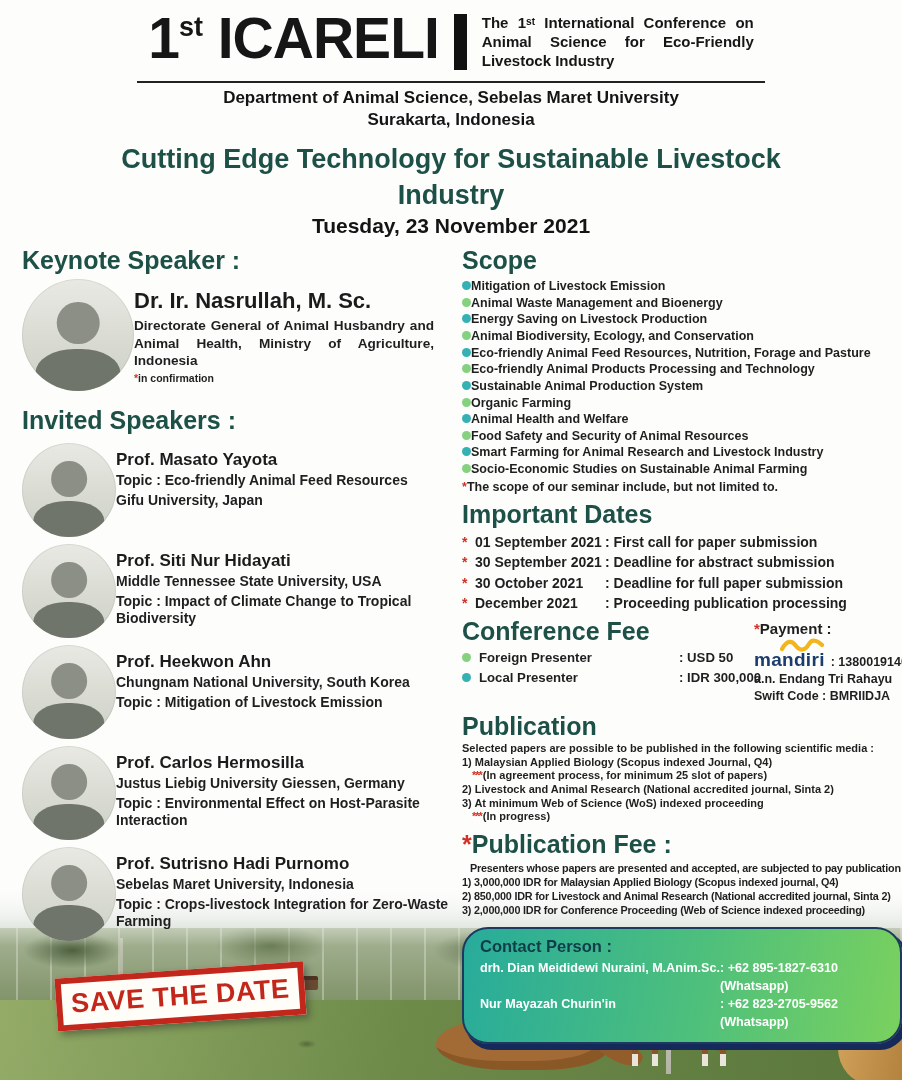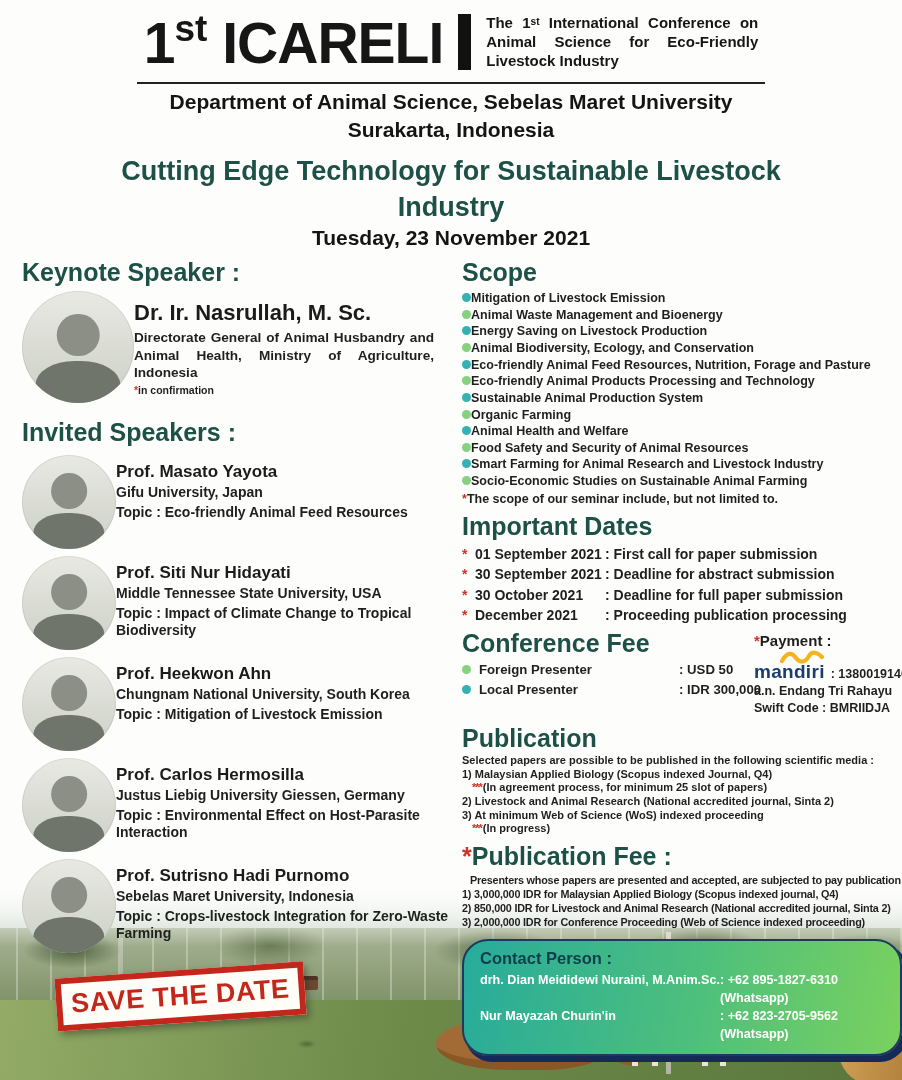--- a/index.html
+++ b/index.html
@@ -66,27 +66,27 @@
   .stamp { position:absolute; left:56px; top:82px; transform:rotate(-4deg);
     background:#fffdf8; border:6px solid #c3271b; padding:5px 9px;
     box-shadow:3px 4px 7px rgba(30,30,30,.4); }
   .stamp span { color:#c3271b; font-weight:bold; font-size:27px; letter-spacing:.5px; }
 
   
   .content { position:relative; z-index:2; }
 
   .top-header { display:flex; justify-content:center; align-items:flex-start; padding-top:8px; gap:15px; }
   .logo-left { font-weight:bold; font-size:57px; letter-spacing:-1px; color:#161616; line-height:1; padding-top:2px; }
-  .logo-left sup { font-size:37px; vertical-align:22px; letter-spacing:0; }
+  .logo-left sup { font-size:27px; vertical-align:22px; letter-spacing:0; }
   .logo-divider { width:13px; height:56px; background:#111; margin-top:6px; }
   .logo-right { width:272px; font-size:15px; font-weight:bold; line-height:1.28;
     text-align:justify; padding-top:5px; color:#161616; }
 
   .header-rule { width:628px; margin:10px auto 4px; border:0; border-top:2px solid #222; }
-  .dept { text-align:center; font-weight:bold; font-size:21px; color:#141414; line-height:1.32; }
+  .dept { text-align:center; font-weight:bold; font-size:17px; color:#141414; line-height:1.32; }
 
   .main-title { text-align:center; color:#1d5046; font-weight:bold; font-size:27px;
     line-height:1.3; max-width:770px; margin:11px auto 1px; }
   .event-date { text-align:center; font-weight:bold; font-size:21px; color:#141414; }
 
   .columns { display:flex; gap:8px; padding:9px 16px 0 22px; }
   .col-left { width:432px; flex:none; }
   .col-right { flex:1; min-width:0; }
 
   .teal-h { color:#1d5046; font-weight:bold; font-size:25px; margin:0 0 5px; line-height:1.1; }
@@ -238,22 +238,22 @@
 
         <h2 class="teal-h invited-h">Invited Speakers :</h2>
 
         <div class="speaker mid">
           <div class="avatar av-md">
               <div class="head"></div>
               <div class="torso"></div>
             </div>
           <div class="sp-info">
             <div class="sp-name">Prof. Masato Yayota</div>
+            <div class="sp-meta">Topic : Eco-friendly Animal Feed Resources</div>
             <div class="sp-meta">Gifu University, Japan</div>
-            <div class="sp-meta">Topic : Eco-friendly Animal Feed Resources</div>
           </div>
         </div>
 
         <div class="speaker mid">
           <div class="avatar av-md">
               <div class="head"></div>
               <div class="torso"></div>
             </div>
           <div class="sp-info">
             <div class="sp-name">Prof. Siti Nur Hidayati</div>

